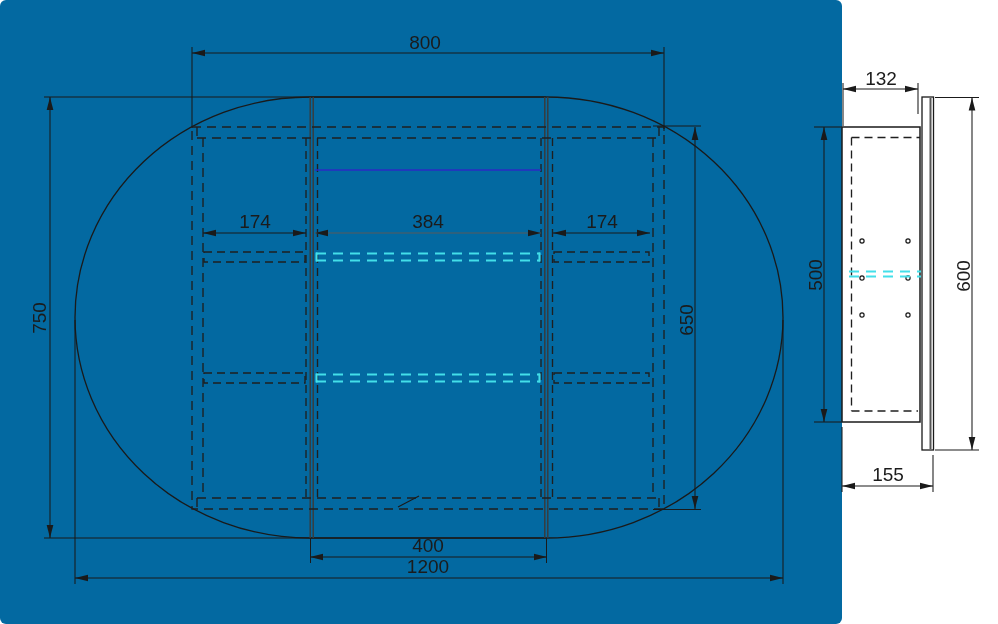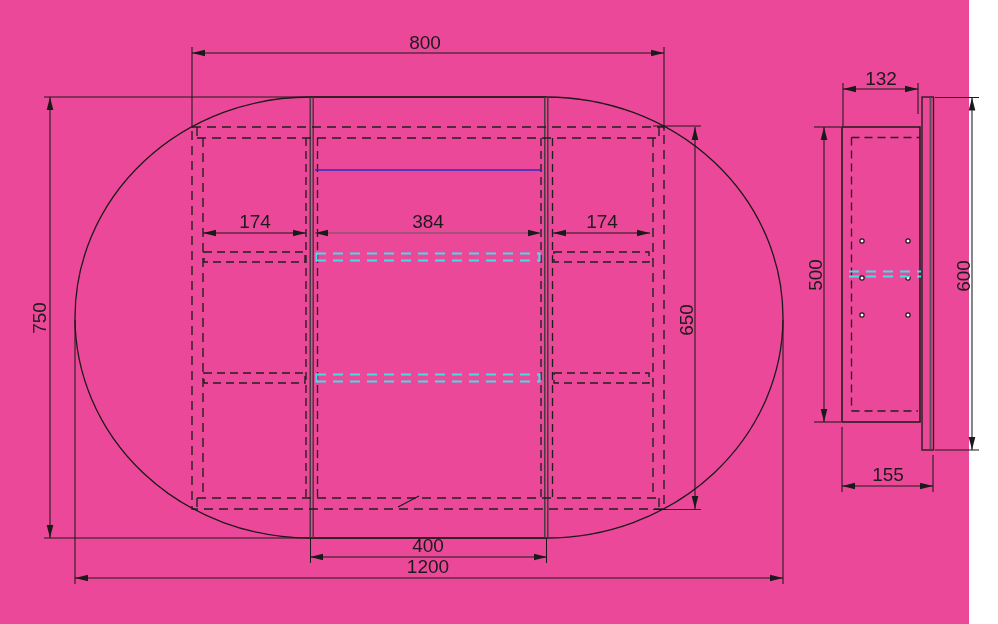--- a/index.html
+++ b/index.html
@@ -1,16 +1,16 @@
 <!DOCTYPE html>
 <html><head>
 <meta charset="utf-8">
 <style>
   html,body{margin:0;padding:0;background:#ffffff;}
-  .canvas{width:969px;height:624px;background:#ec4899;position:relative;font-family:"Liberation Sans",sans-serif;}
+  .canvas{width:842px;height:624px;background:#0369a1;position:relative;font-family:"Liberation Sans",sans-serif;border-radius:6px;}
   svg{display:block;}
   
   .ol   {fill:none;stroke:#1a1a1a;stroke-width:1.3;}
   .sol  {fill:none;stroke:#1a1a1a;stroke-width:1.5;}
   .ext  {fill:none;stroke:#1a1a1a;stroke-width:1.05;}
   .dim  {fill:none;stroke:#1a1a1a;stroke-width:1.05;}
   .dimg {stroke:#5a5a5a;}
   .hid  {fill:none;stroke:#1f1f1f;stroke-width:1.35;stroke-dasharray:9 6;}
   .hid2 {stroke-dasharray:8 5;}
   .div  {fill:none;stroke:#3a3a3a;stroke-width:1.4;}

